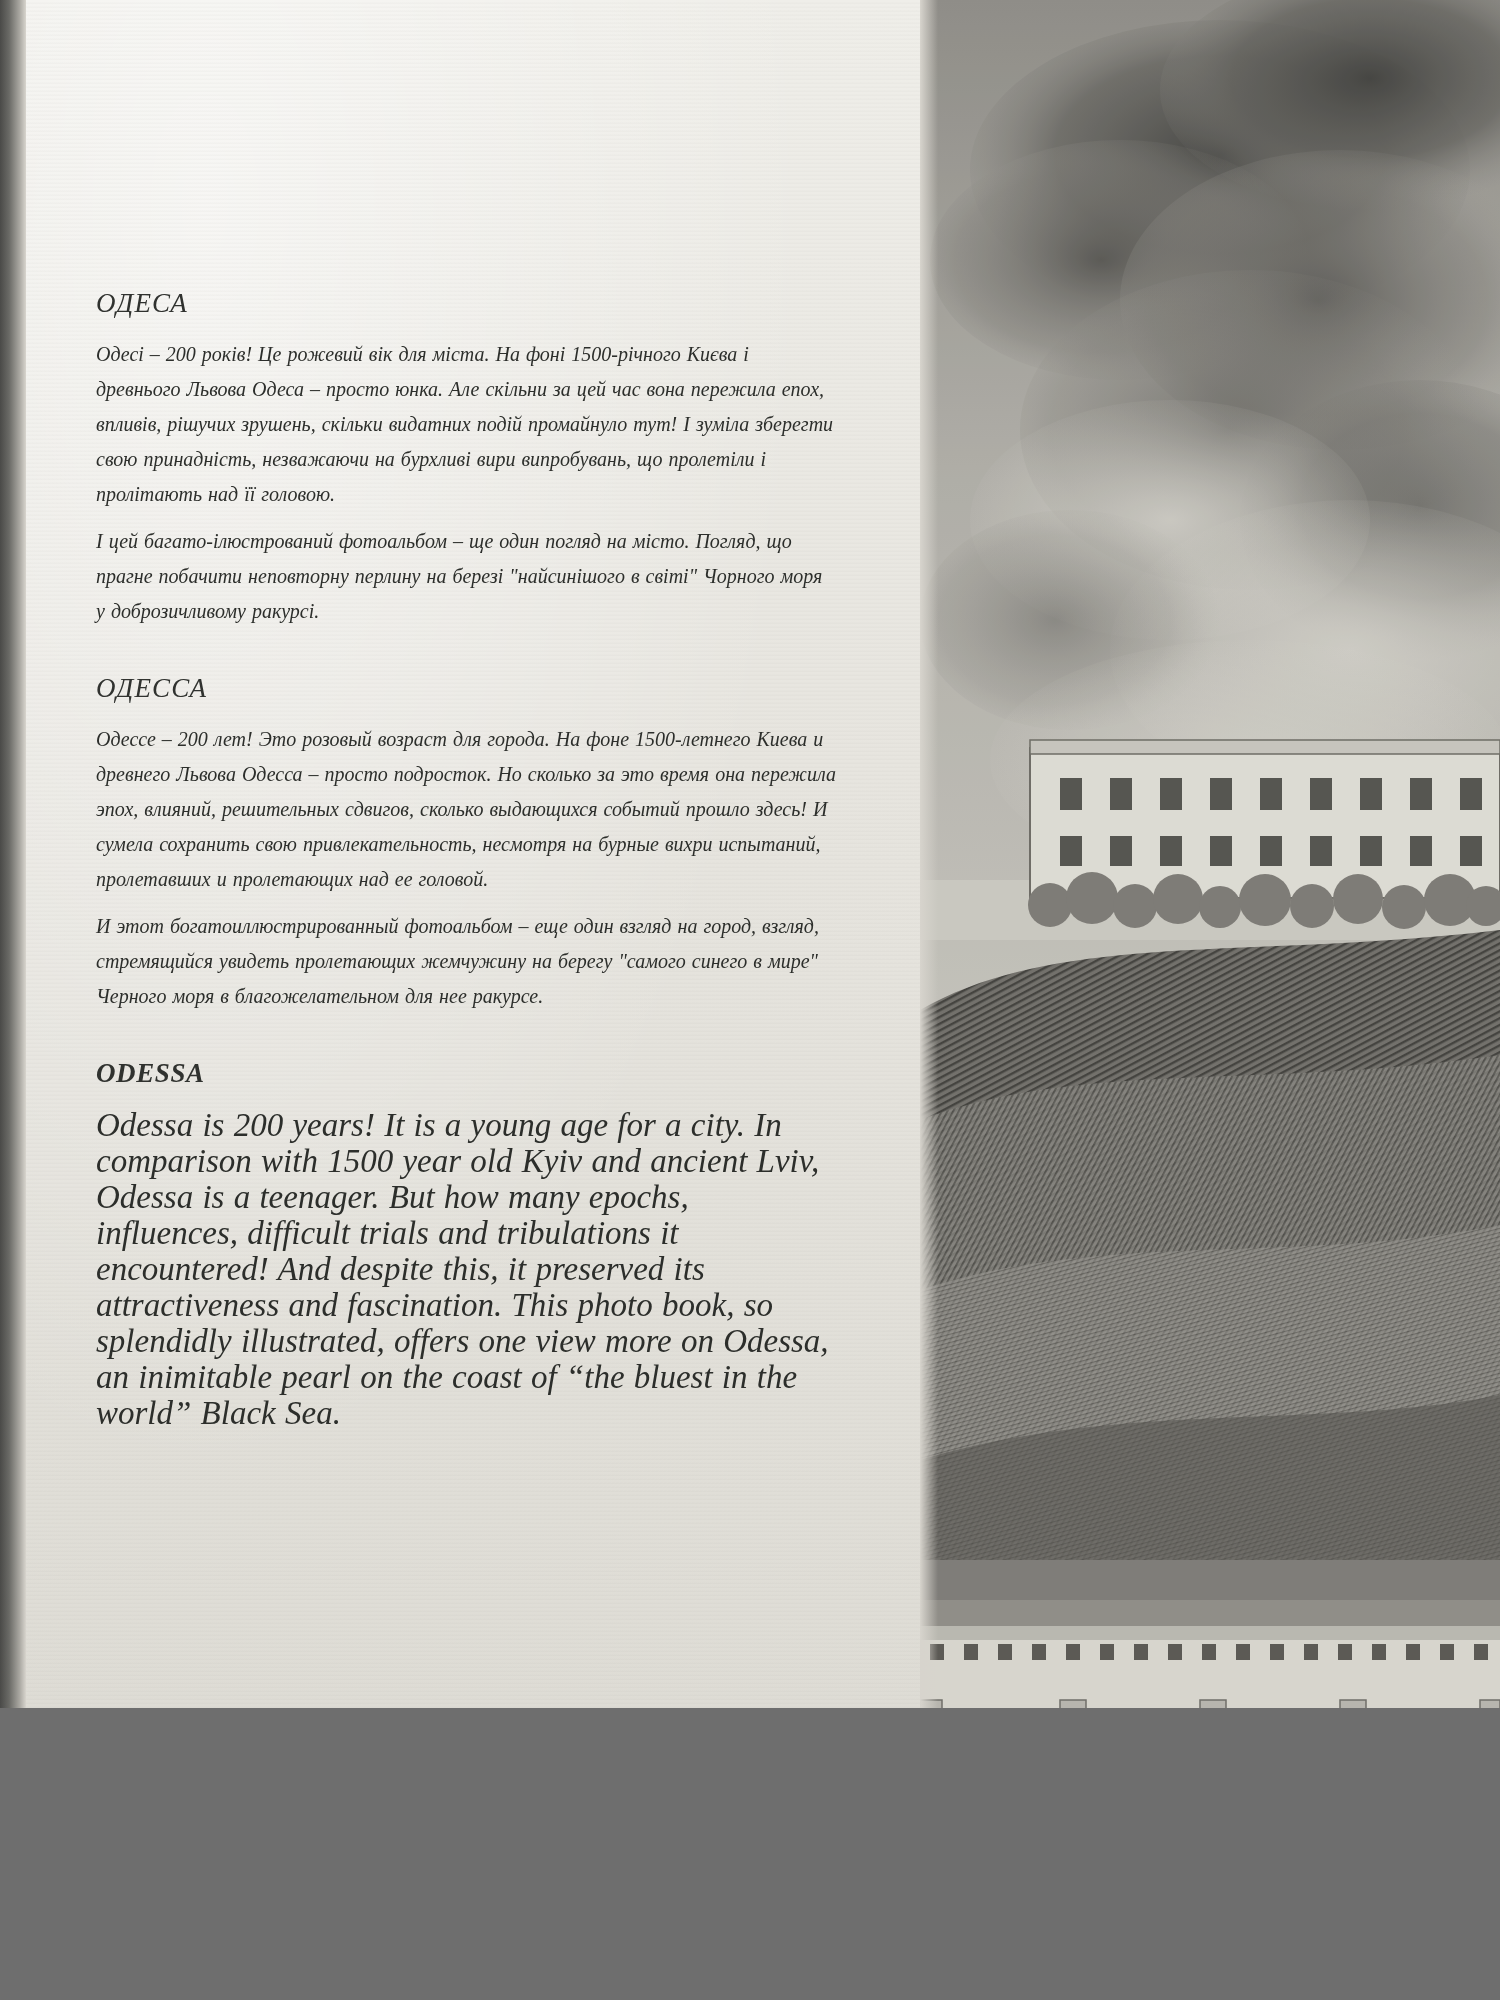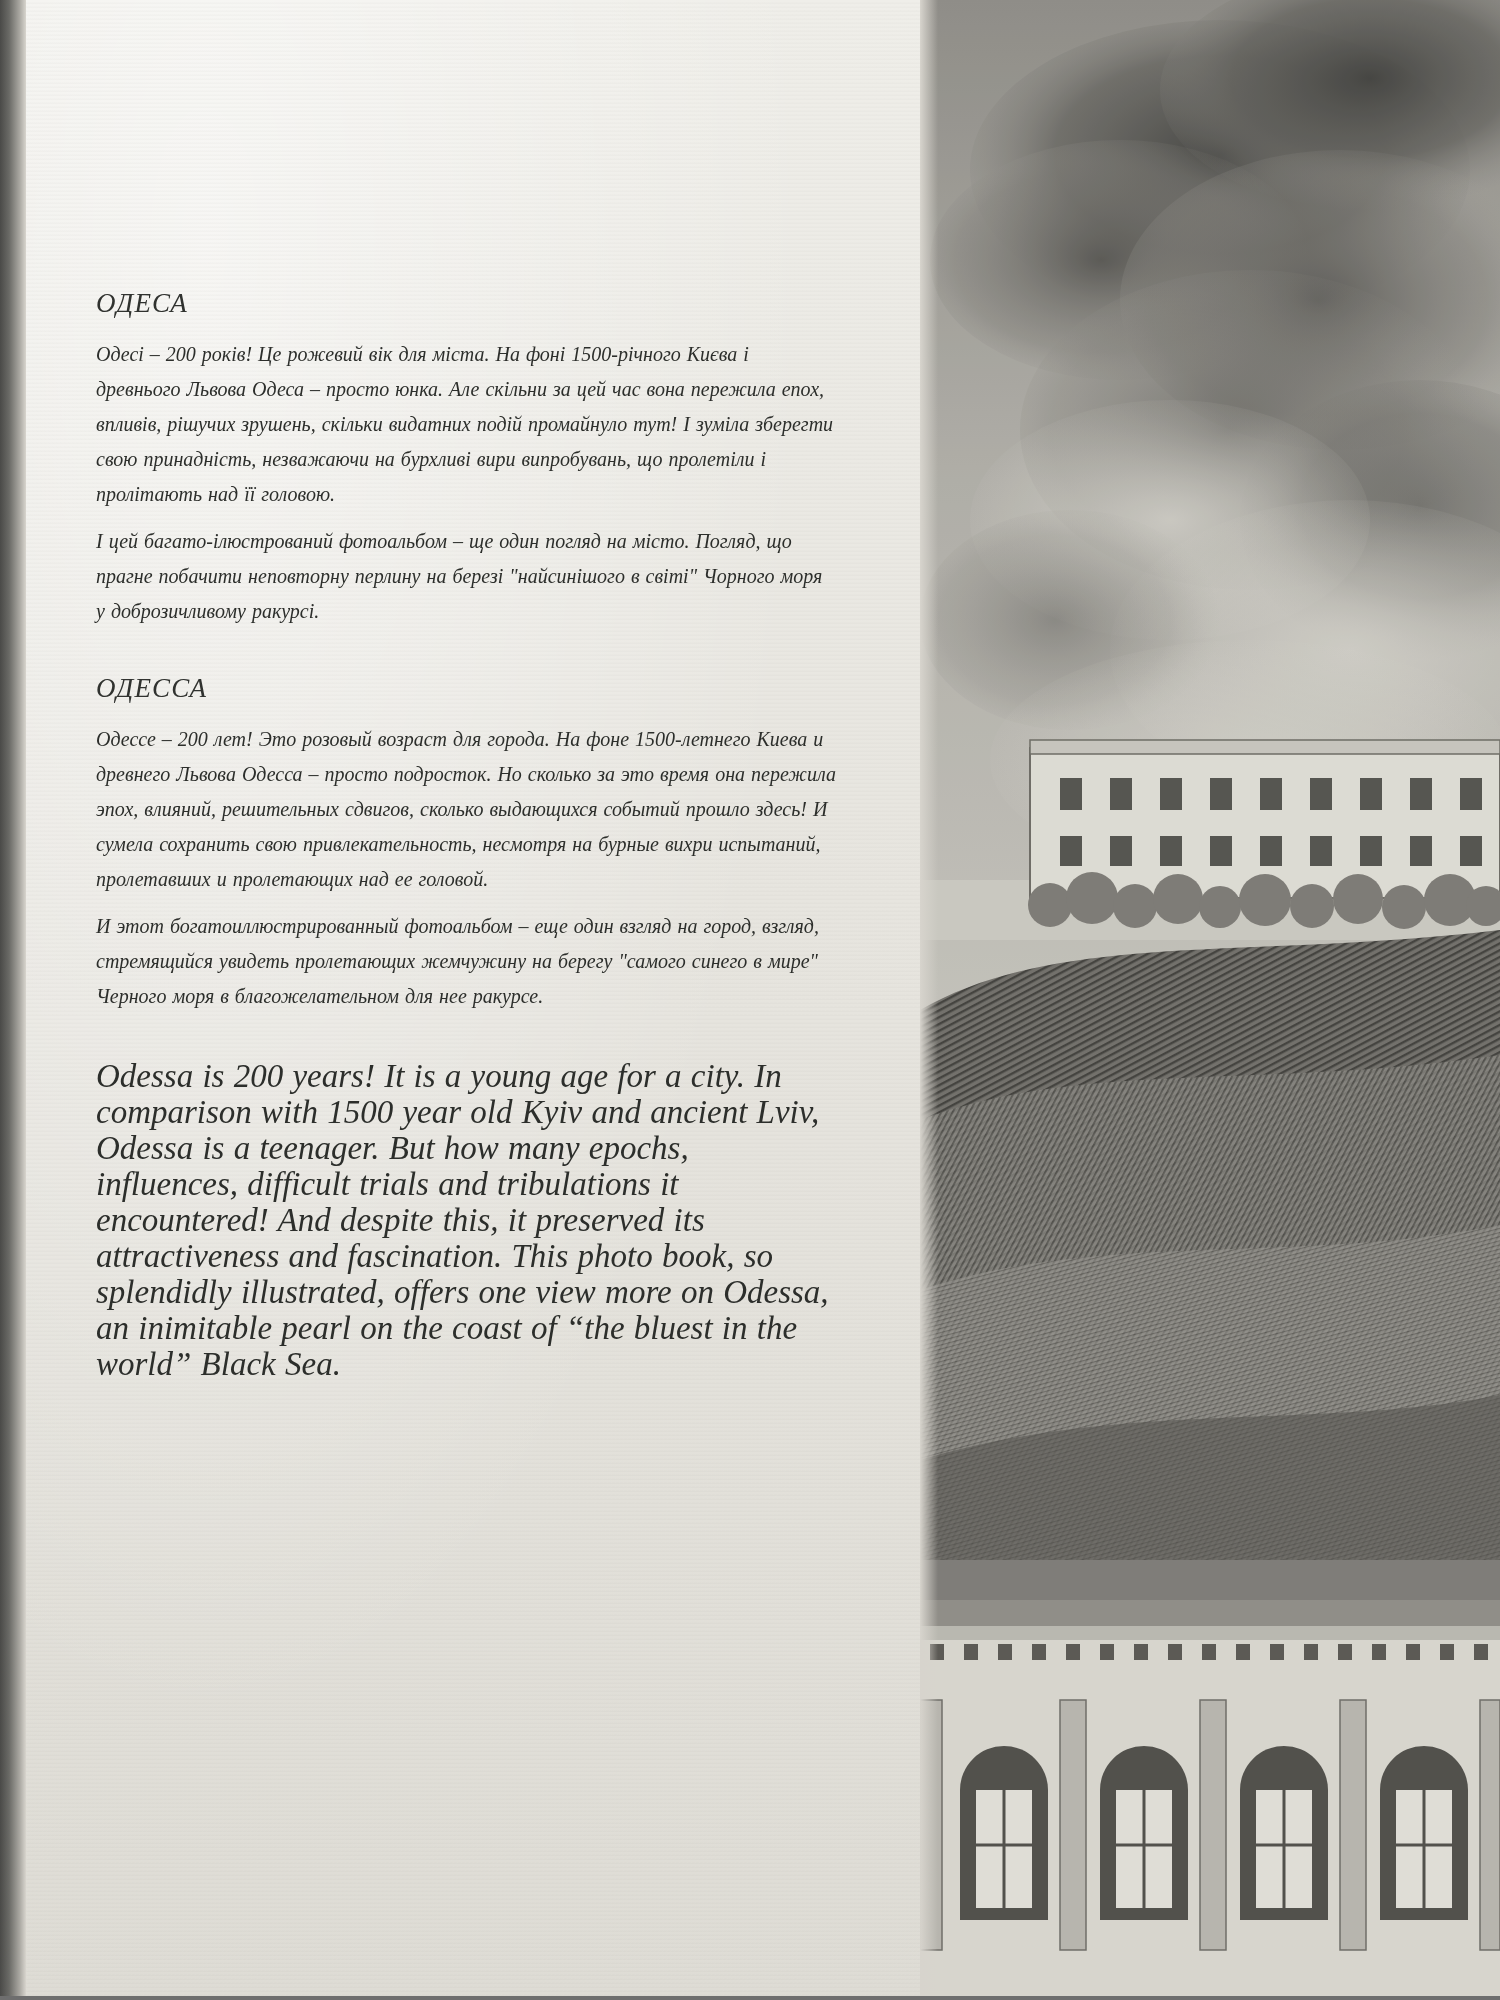--- a/index.html
+++ b/index.html
@@ -3,21 +3,21 @@
 <meta charset="utf-8">
 <style>
   html, body {
     margin: 0;
     padding: 0;
     background: #6e6e6e;
   }
   .page {
     position: relative;
     width: 1500px;
-    height: 1996px;
+    height: 1708px;
     overflow: hidden;
     background: #e9e7e2;
     font-family: "Liberation Serif", serif;
   }
 
   
   .gutter {
     position: absolute;
     left: 0; top: 0;
     width: 26px; height: 100%;
@@ -274,17 +274,18 @@
       <p class="body-para">І цей багато-ілюстрований фотоальбом – ще один погляд на місто. Погляд, що прагне побачити неповторну перлину на березі "найсинішого в світі" Чорного моря у доброзичливому ракурсі.</p>
     </div>
 
     <div class="section">
       <h2 class="sec-title">ОДЕССА</h2>
       <p class="body-para">Одессе – 200 лет! Это розовый возраст для города. На фоне 1500-летнего Киева и древнего Львова Одесса – просто подросток. Но сколько за это время она пережила эпох, влияний, решительных сдвигов, сколько выдающихся событий прошло здесь! И сумела сохранить свою привлекательность, несмотря на бурные вихри испытаний, пролетавших и пролетающих над ее головой.</p>
       <p class="body-para">И этот богатоиллюстрированный фотоальбом – еще один взгляд на город, взгляд, стремящийся увидеть пролетающих жемчужину на берегу "самого синего в мире" Черного моря в благожелательном для нее ракурсе.</p>
     </div>
 
     <div class="section eng">
+      <h2 class="sec-title latin">ODESSA</h2>
       <p class="body-para">Odessa is 200 years! It is a young age for a city. In comparison with 1500 year old Kyiv and ancient Lviv, Odessa is a teenager. But how many epochs, influences, difficult trials and tribulations it encountered! And despite this, it preserved its attractiveness and fascination. This photo book, so splendidly illustrated, offers one view more on Odessa, an inimitable pearl on the coast of “the bluest in the world” Black Sea.</p>
     </div>
 
   </div>
 </div>
 
 </body></html>

